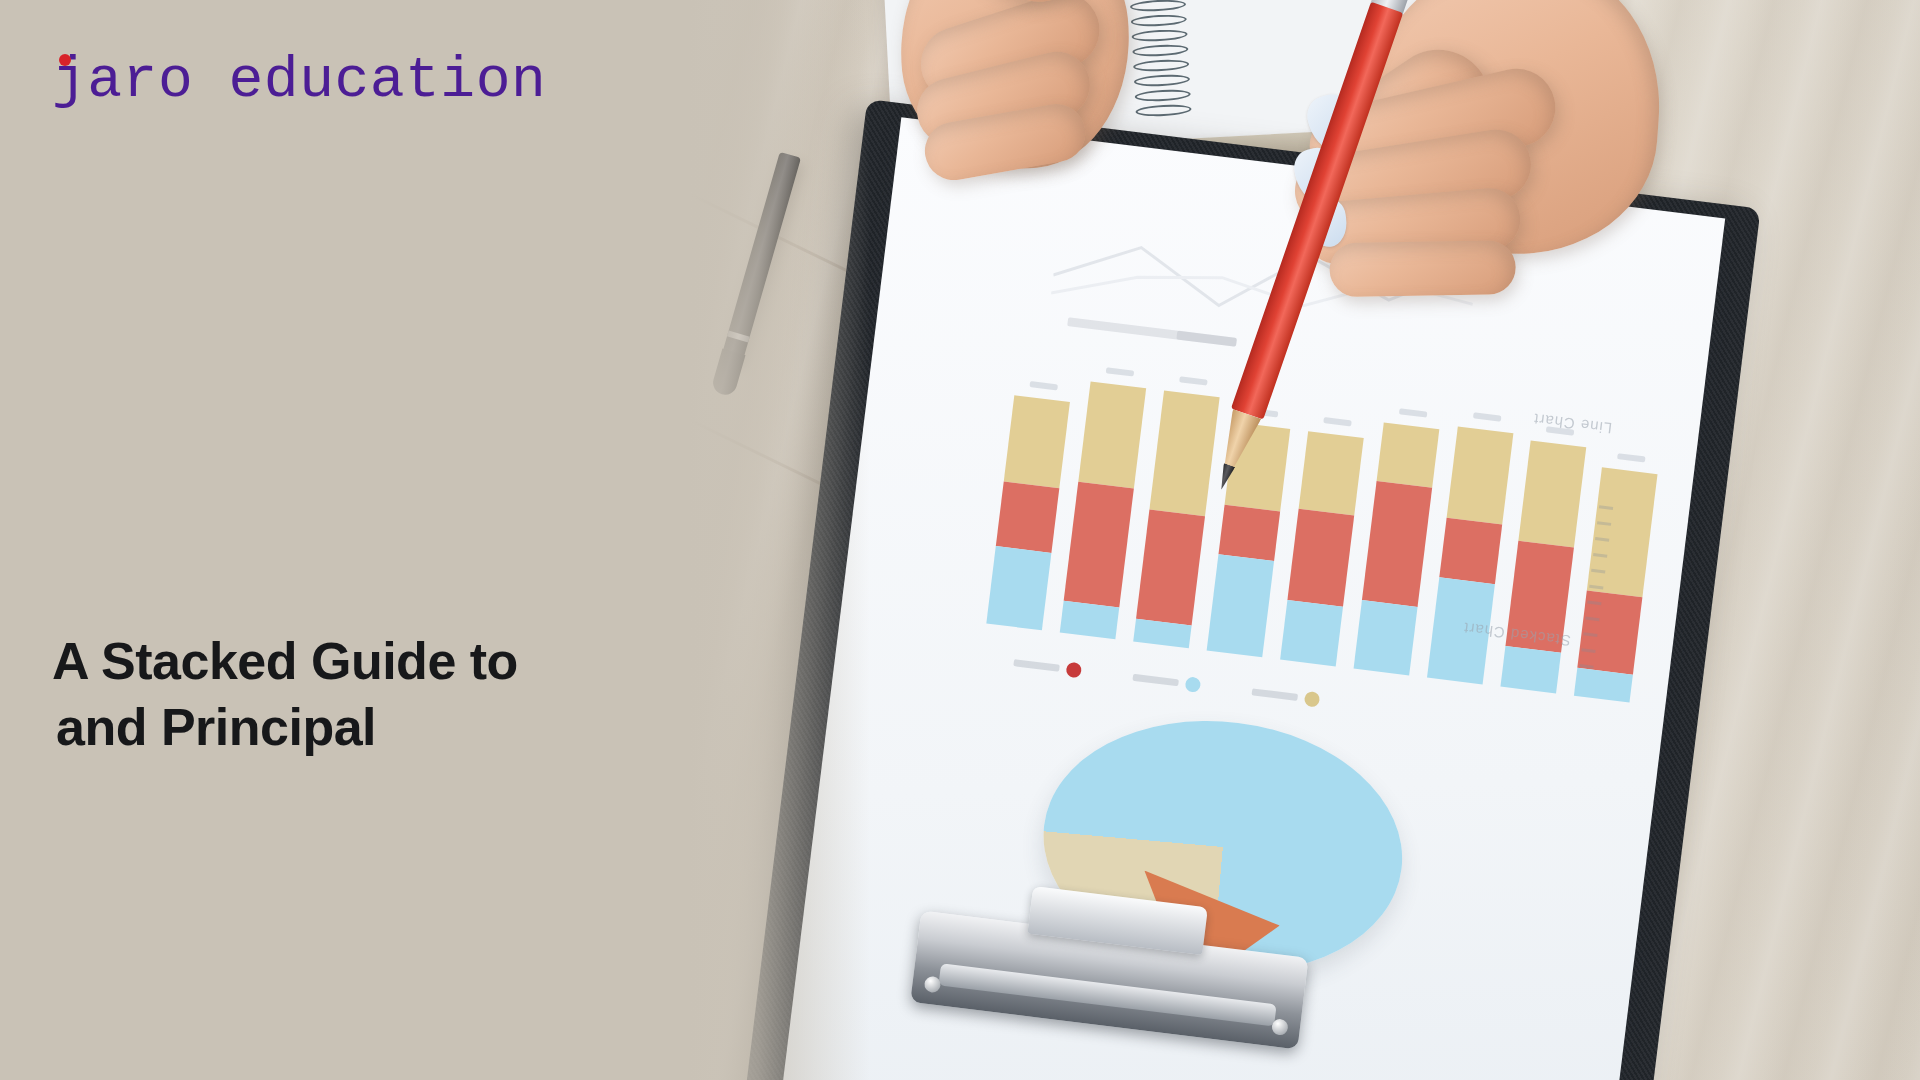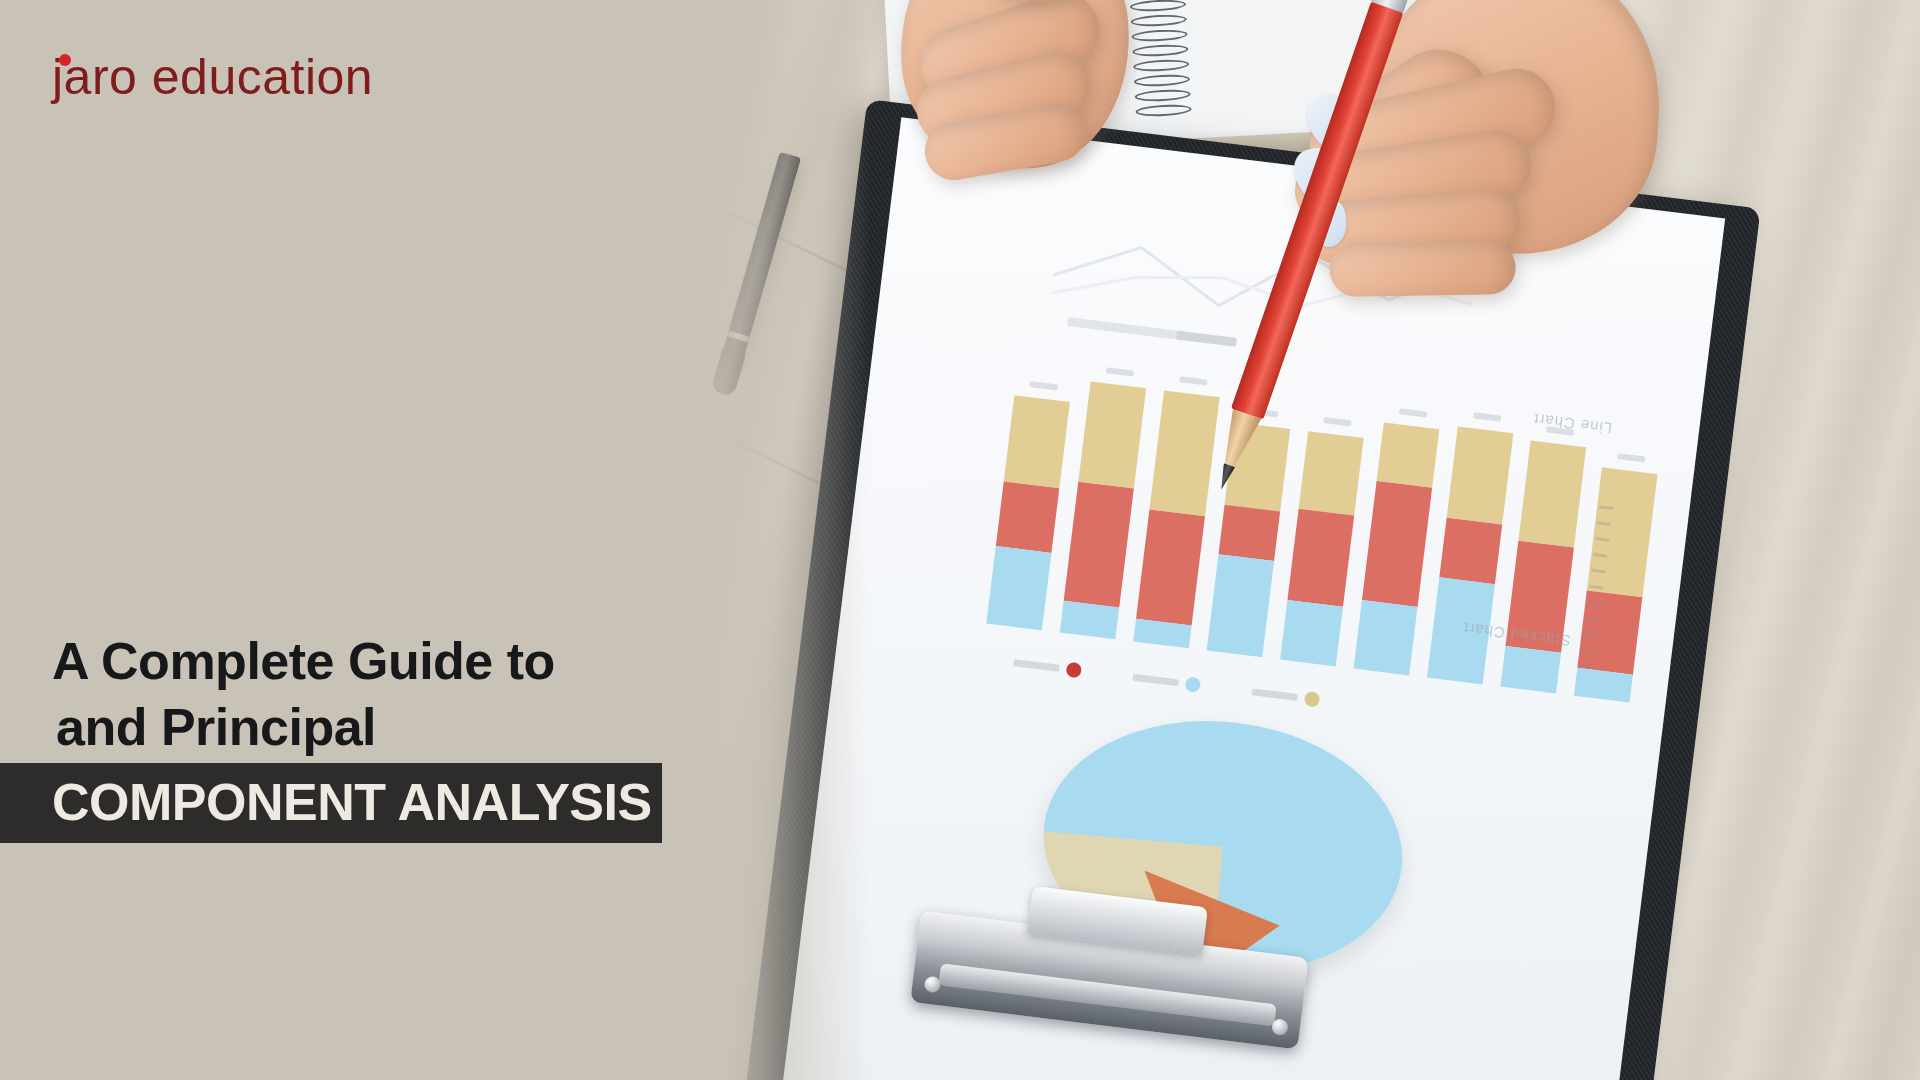--- a/index.html
+++ b/index.html
@@ -17,23 +17,23 @@
     position:absolute;left:0;top:0;width:1920px;height:1080px;
     background:#C9C2B6;
   }
 
   
   .logo{
     position:absolute;left:52px;top:52px;
     display:flex;align-items:flex-start;
   }
   .logo-text{
-    font-family:Liberation Sans, sans-serif;
-    font-size:50px;
-    color:#7f1d1d;
+    font-family:Liberation Mono, monospace;
+    font-size:58px;
+    color:#4c1d95;
     letter-spacing:.5px;
     line-height:1;
     position:relative;
   }
   .logo-dot{
     position:absolute;left:7px;top:2px;
     width:12px;height:12px;border-radius:50%;
     background:#D8232A;
   }
 
@@ -555,24 +555,21 @@
 
     <div class="photo-fade"></div>
   </div>
 
   <div class="logo">
     <span class="logo-text">jaro education</span>
     <span class="logo-dot"></span>
   </div>
 
   <div class="headline">
-    <div class="hl-line hl-line-1">A Complete Guide to</div>
+    <div class="hl-line hl-line-1">A Stacked Guide to</div>
 
     <div class="hl-line hl-line-2">
       <span class="hl-plain">and Principal</span>
     </div>
 
-    <div class="hl-line hl-line-3">
-      <span class="hl-box hl-bleed">COMPONENT ANALYSIS</span>
-    </div>
   </div>
 
 </div>
 
 </body></html>

